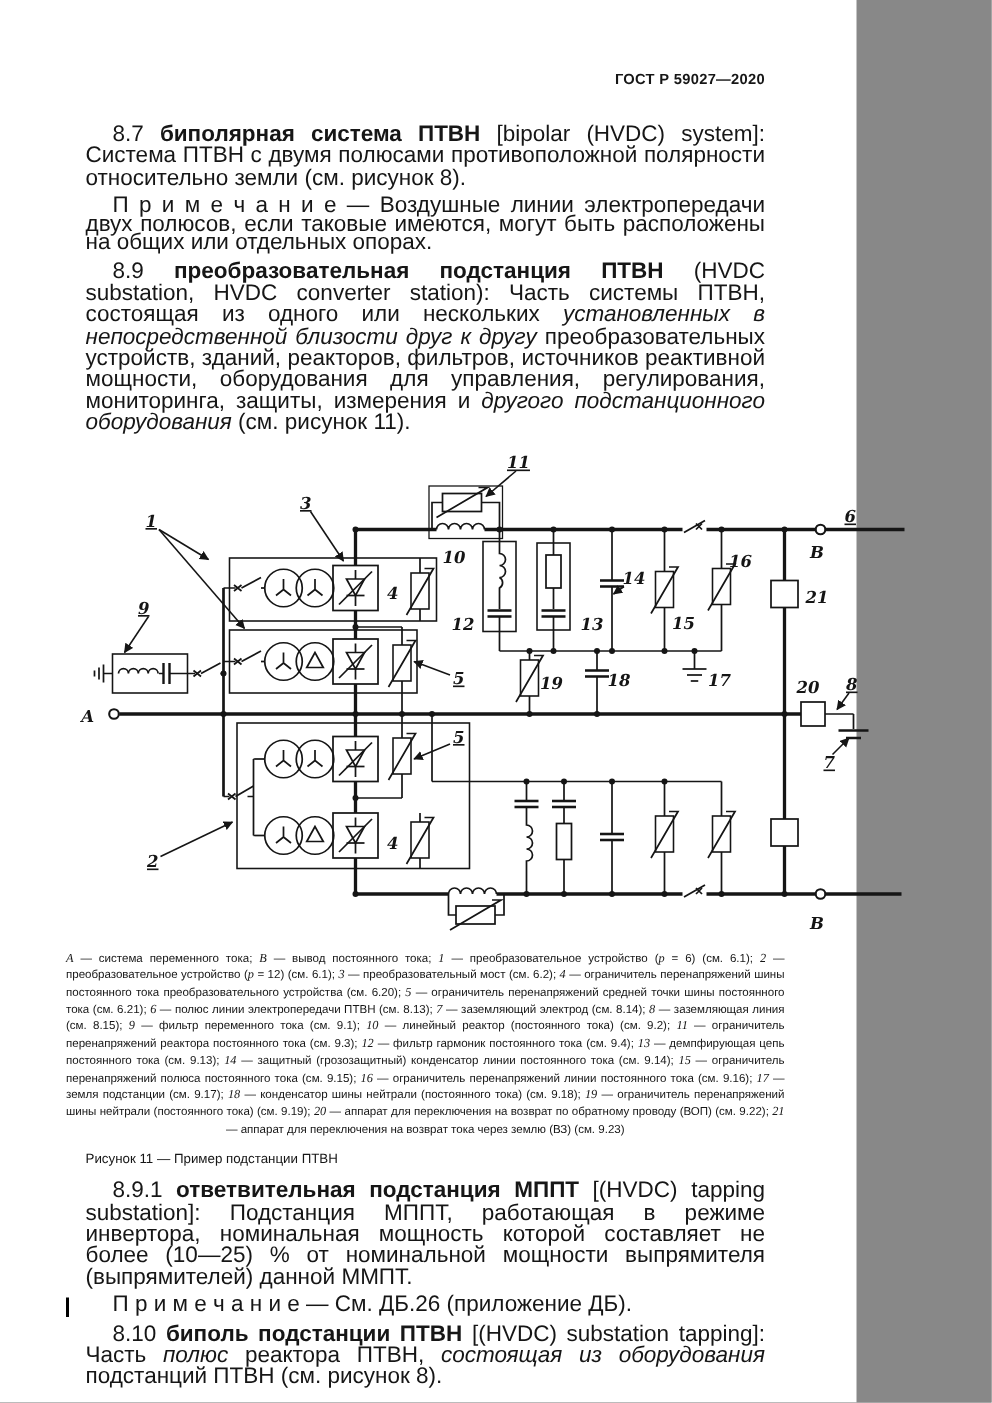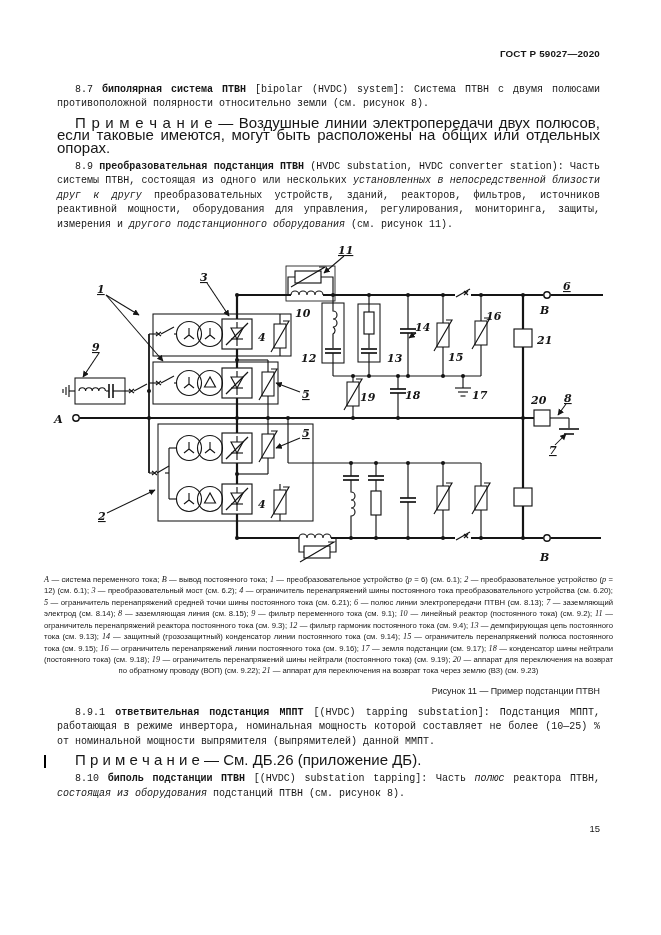--- a/index.html
+++ b/index.html
@@ -1,27 +1,27 @@
 <!DOCTYPE html>
 <html><head>
 <meta charset="utf-8">
 <style>
   html,body{margin:0;padding:0;background:#888;}
-  .page{position:relative;width:661px;height:935px;background:#ffffff;box-sizing:border-box;
+  .page{position:relative;width:571px;height:935px;background:#ffffff;box-sizing:border-box;
         padding:48px 61px 0 57px;font-family:"Liberation Sans",sans-serif;color:#161616;}
   .hdr{font-size:9.8px;font-weight:bold;text-align:right;letter-spacing:.2px;}
-  .para{font-size:10px;line-height:14.4px;text-align:justify;text-indent:18px;margin:6px 0 0 0;font-family:Liberation Mono, monospace;}
+  .para{font-size:15px;line-height:14.4px;text-align:justify;text-indent:18px;margin:6px 0 0 0;}
   .note{font-size:15px;line-height:12.4px;text-align:justify;text-indent:18px;margin:5px 0 0 0;position:relative;}
   .bd{font-weight:bold;}
   .it{font-style:italic;}
   .diagram-wrap{margin:4px 0 0 -10px;}
   .legend{font-size:7.7px;line-height:11.4px;text-align:justify;text-align-last:center;
           margin:2px -13px 0 -13px;}
   .legend .it{font-family:"Liberation Serif",serif;font-size:8.2px;}
-  .caption{font-size:8.9px;text-align:right;margin-top:9px;}
+  .caption{font-size:8.9px;text-align:left;margin-top:9px;}
   .pagenum{font-size:9.5px;text-align:right;margin-top:22px;}
   .changebar{position:absolute;left:-13px;top:1px;width:2px;height:13px;background:#000;}
   
   .w   {stroke:#151515;stroke-width:1.15;fill:none;}
   .wt  {stroke:#151515;stroke-width:2.2;fill:none;}
   .bx  {stroke:#151515;stroke-width:1.05;fill:none;}
   .thin{stroke:#151515;stroke-width:0.85;fill:none;}
   .nd  {fill:#151515;stroke:none;}
   .term{fill:#fff;stroke:#151515;stroke-width:1.4;}
   .leader{stroke:#151515;stroke-width:1.05;fill:none;marker-end:url(#arr);}

